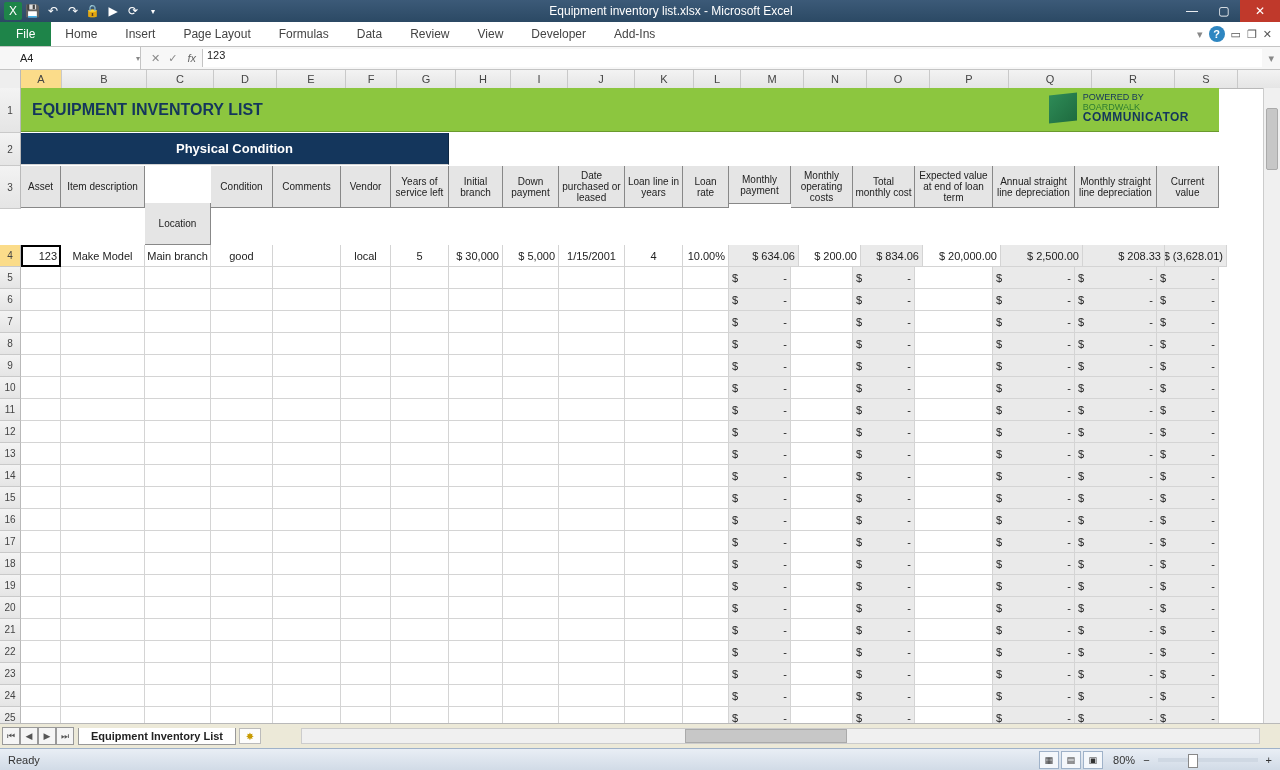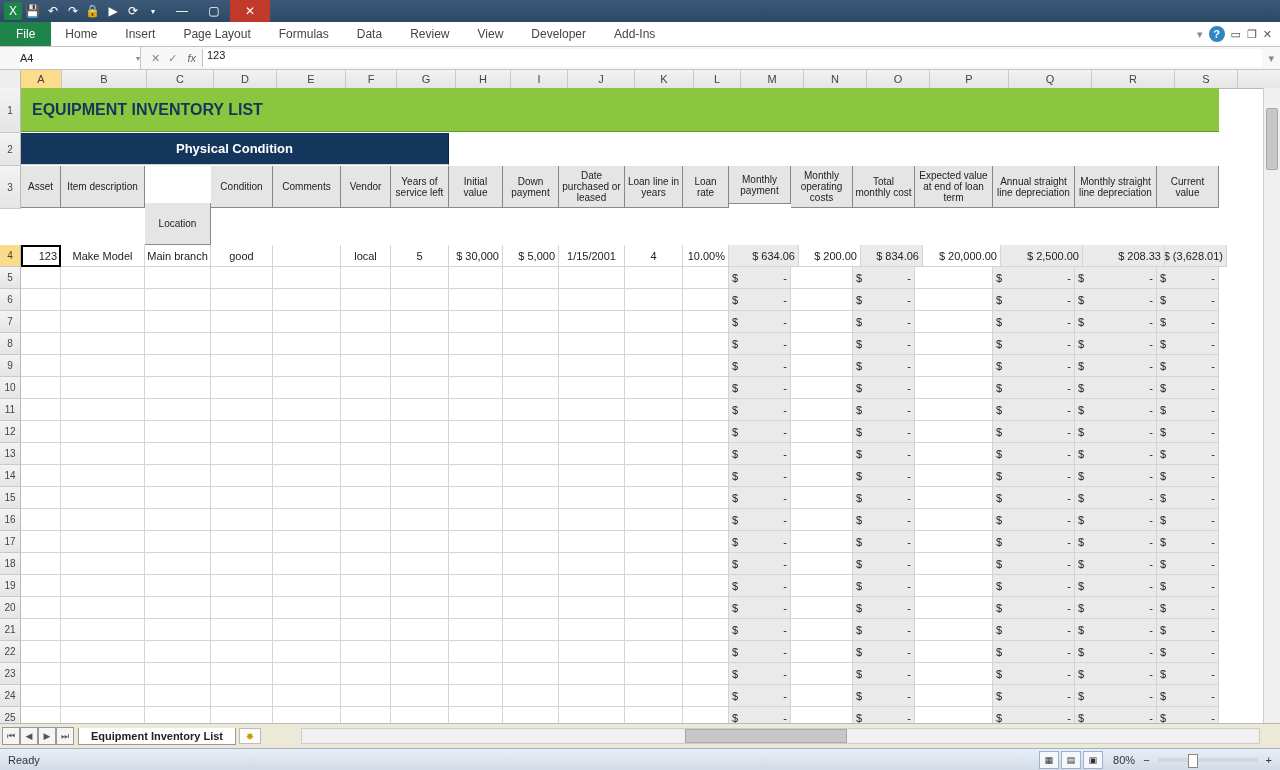--- a/index.html
+++ b/index.html
@@ -64,20 +64,21 @@
   <div class="qat">
     <div class="q" style="background:#1e8449;border-radius:2px">X</div>
     <div class="q">💾</div>
     <div class="q">↶</div>
     <div class="q">↷</div>
     <div class="q">🔒</div>
     <div class="q">▶</div>
     <div class="q">⟳</div>
     <div class="q" style="font-size:8px">▾</div>
   </div>
+  <div class="title">Equipment inventory list.xlsx  -  Microsoft Excel</div>
   <div class="winbtns">
     <div>—</div>
     <div>▢</div>
     <div class="close">✕</div>
   </div>
 </div>
 
 <div class="ribbon-tabs">
   <div class="file">File</div>
   <div id="ribbon-tabs-holder" style="display:flex">
@@ -136,36 +137,40 @@
       <div class="ch" style="width: 78px;">P</div>
       <div class="ch" style="width: 82px;">Q</div>
       <div class="ch" style="width: 82px;">R</div>
       <div class="ch" style="width: 62px;">S</div>
     </div>
   <div class="gridbody" id="gridbody">
       <div class="gridrow title-row">
         <div class="rowhdr" style="height: 44px;">1</div>
         <div class="cell" style="height: 44px; width: 1198px; position: relative; background: rgb(140, 198, 63);">
           <div class="title-text" style="padding: 0px 8px;">EQUIPMENT INVENTORY LIST</div>
+          <div class="logo-box">
+            <div class="logo-cube"></div>
+            <div class="logo-txt"><div>POWERED BY</div><div style="color:#2e7d32">BOARDWALK</div><b>COMMUNICATOR</b></div>
+          </div>
         </div>
       </div>
       <div class="gridrow section-row">
         <div class="rowhdr" style="height: 32px;">2</div>
         <div class="cell" style="width: 428px; height: 32px; background: rgb(20, 54, 92); color: rgb(255, 255, 255); justify-content: center; font-weight: bold; font-size: 13px;">Physical Condition</div>
       </div>
       <div class="gridrow">
         <div class="rowhdr" style="height: 42px;">3</div>
         <div class="cell hdr-cell" style="width: 40px; height: 42px;">Asset</div>
         <div class="cell hdr-cell" style="width: 84px; height: 42px;">Item description</div>
         <div class="cell hdr-cell" style="width: 66px; height: 42px; margin-top: 37px;">Location</div>
         <div class="cell hdr-cell" style="width: 62px; height: 42px;">Condition</div>
         <div class="cell hdr-cell" style="width: 68px; height: 42px;">Comments</div>
         <div class="cell hdr-cell" style="width: 50px; height: 42px;">Vendor</div>
         <div class="cell hdr-cell" style="width: 58px; height: 42px;">Years of service left</div>
-        <div class="cell hdr-cell" style="width: 54px; height: 42px;">Initial value</div>
+        <div class="cell hdr-cell" style="width: 54px; height: 42px;">Initial branch</div>
         <div class="cell hdr-cell" style="width: 56px; height: 42px;">Down payment</div>
         <div class="cell hdr-cell" style="width: 66px; height: 42px;">Date purchased or leased</div>
         <div class="cell hdr-cell" style="width: 58px; height: 42px;">Loan line in years</div>
         <div class="cell hdr-cell" style="width: 46px; height: 42px;">Loan rate</div>
         <div class="cell hdr-cell" style="width: 62px; height: 38px;">Monthly payment</div>
         <div class="cell hdr-cell" style="width: 62px; height: 42px;">Monthly operating costs</div>
         <div class="cell hdr-cell" style="width: 62px; height: 42px;">Total monthly cost</div>
         <div class="cell hdr-cell" style="width: 78px; height: 42px;">Expected value at end of loan term</div>
         <div class="cell hdr-cell" style="width: 82px; height: 42px;">Annual straight line depreciation</div>
         <div class="cell hdr-cell" style="width: 82px; height: 42px;">Monthly straight line depreciation</div>

